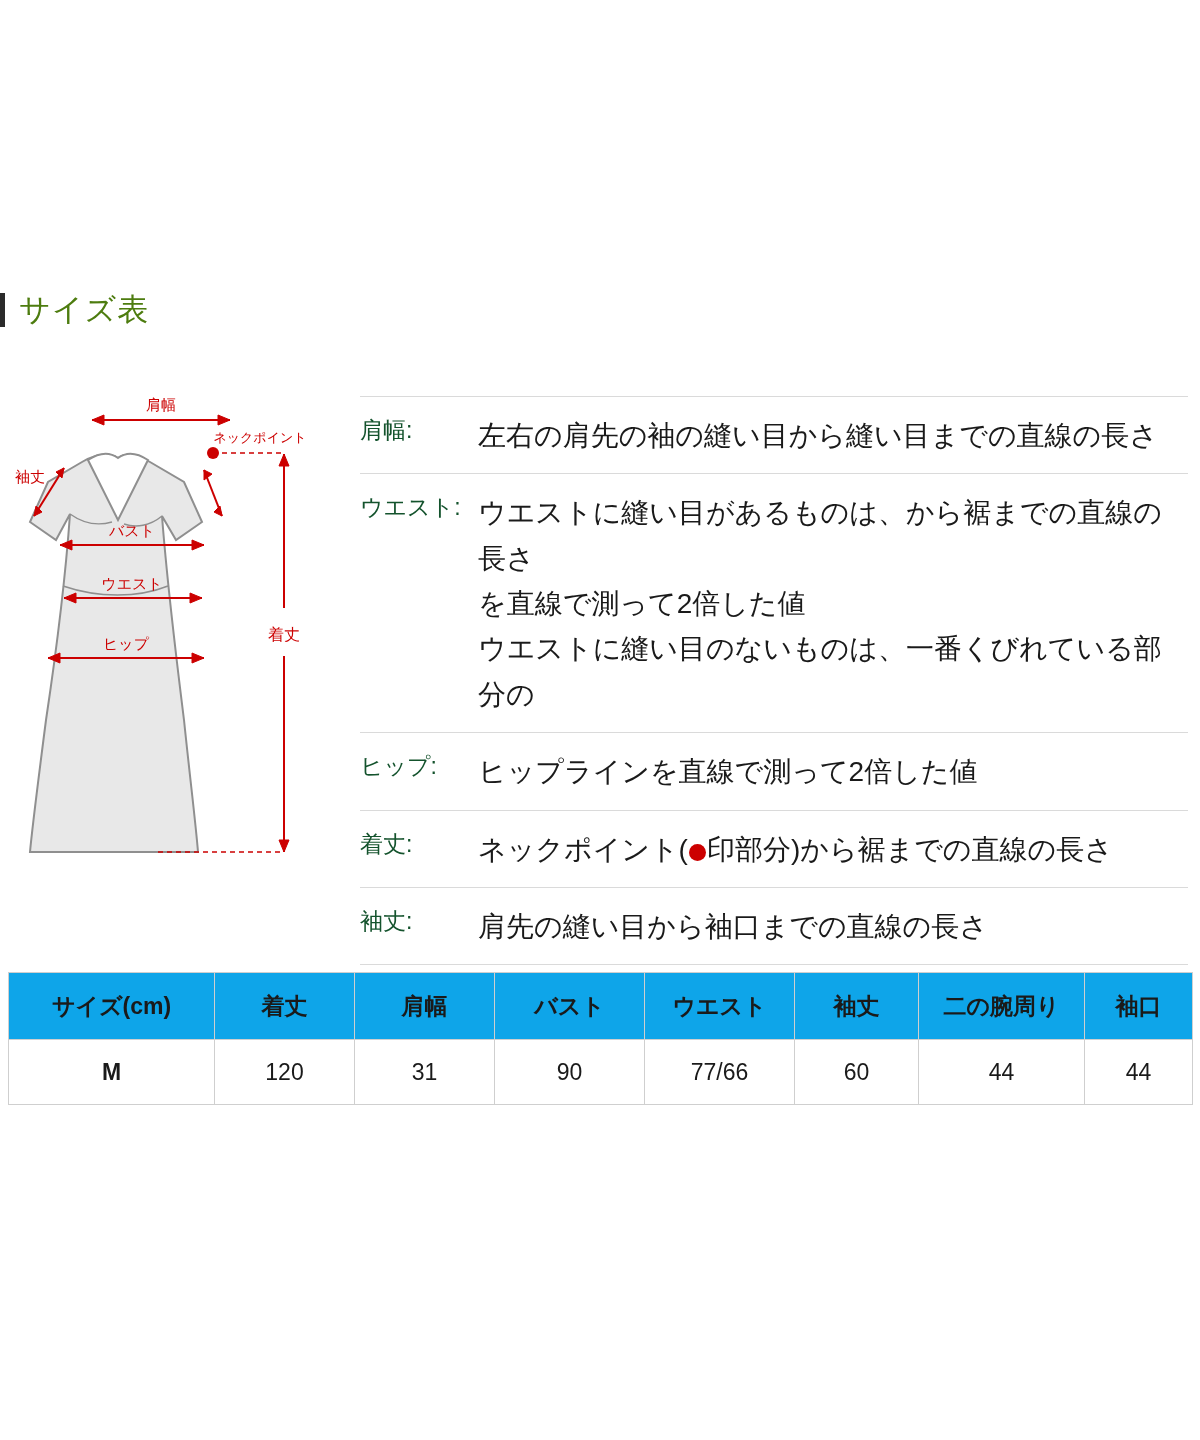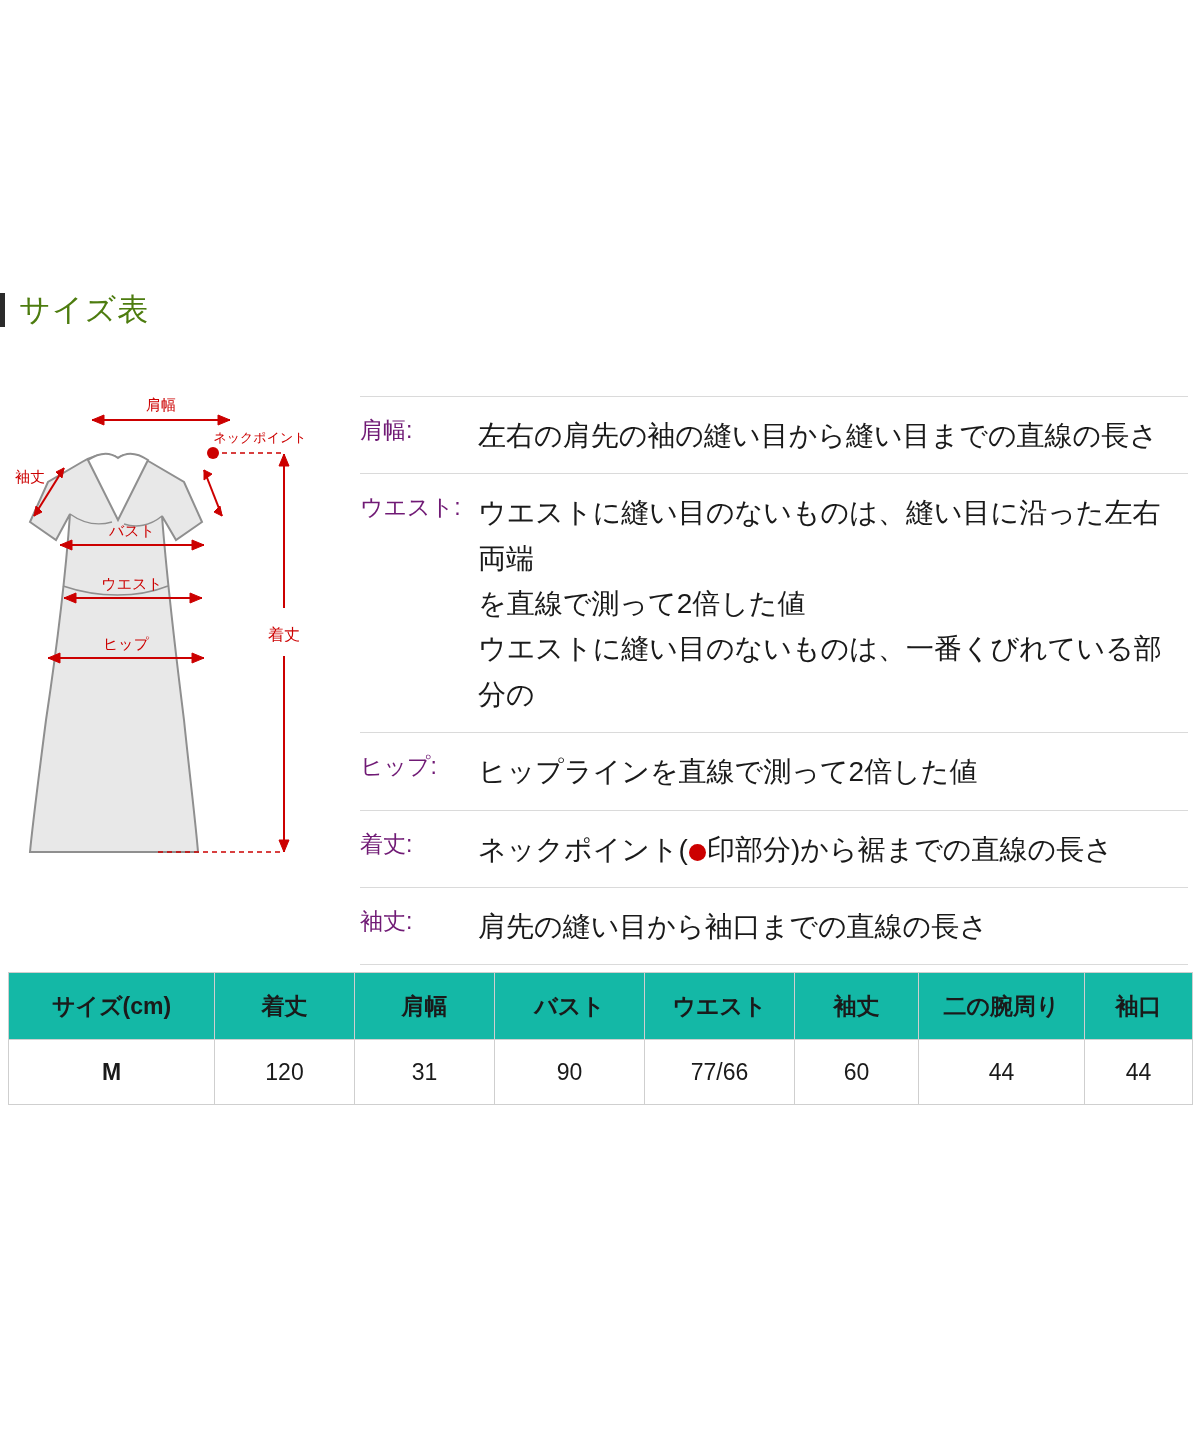--- a/index.html
+++ b/index.html
@@ -66,21 +66,21 @@
     padding: 16px 0 15px 0;
   }
   .def-row:first-child {
     border-top: 1px solid #dadada;
   }
   .def-term {
     width: 118px;
     flex: 0 0 118px;
     font-size: 23px;
     line-height: 1.5;
-    color: #701a75;
+    color: #14532d;
     white-space: nowrap;
   }
   .def-desc {
     flex: 1;
     font-size: 28px;
     line-height: 1.62;
     color: #1a1a1a;
   }
   .def-desc .line {
     display: block;
@@ -106,21 +106,21 @@
   }
   .size-table th,
   .size-table td {
     border: 1px solid #cfcfcf;
     text-align: center;
     font-size: 23px;
     font-weight: bold;
     color: #1a1a1a;
   }
   .size-table thead th {
-    background: #14b8a6;
+    background: #0ea5e9;
     height: 64px;
   }
   .size-table tbody td {
     background: #ffffff;
     height: 62px;
     font-weight: bold;
   }
   .size-table tbody td.val {
     font-weight: normal;
   }
@@ -223,21 +223,21 @@
       <div class="def-term">肩幅:</div>
       <div class="def-desc">
         <span class="line">左右の肩先の袖の縫い目から縫い目までの直線の長さ</span>
       </div>
     </div>
 
 
     <div class="def-row">
       <div class="def-term">ウエスト:</div>
       <div class="def-desc">
-        <span class="line">ウエストに縫い目のないものは、縫い目に沿った左右両端</span>
+        <span class="line">ウエストに縫い目があるものは、から裾までの直線の長さ</span>
         <span class="line">を直線で測って2倍した値</span>
         <span class="line">ウエストに縫い目のないものは、一番くびれている部分の</span>
       </div>
     </div>
 
     <div class="def-row">
       <div class="def-term">ヒップ:</div>
       <div class="def-desc">
         <span class="line">ヒップラインを直線で測って2倍した値</span>
       </div>

